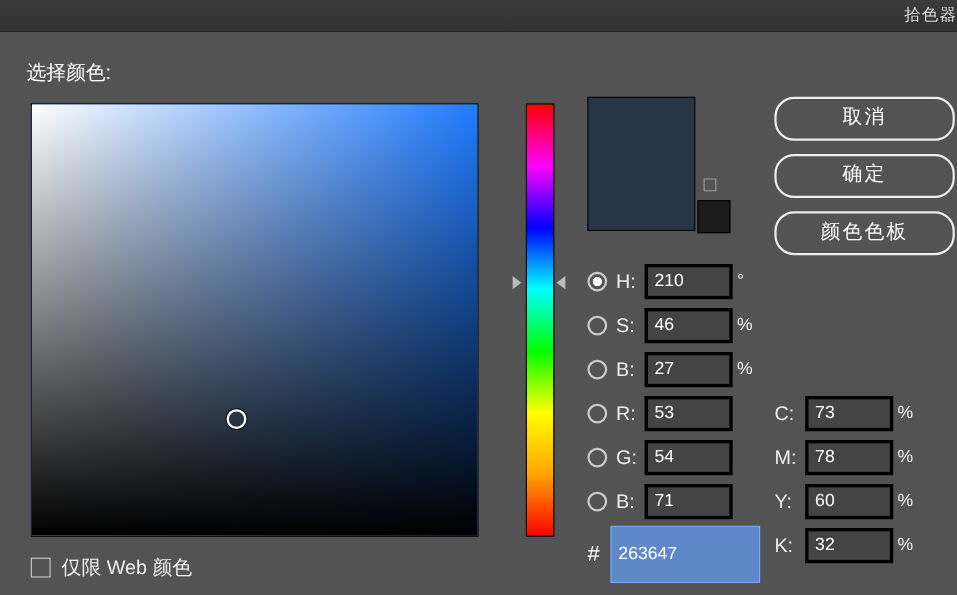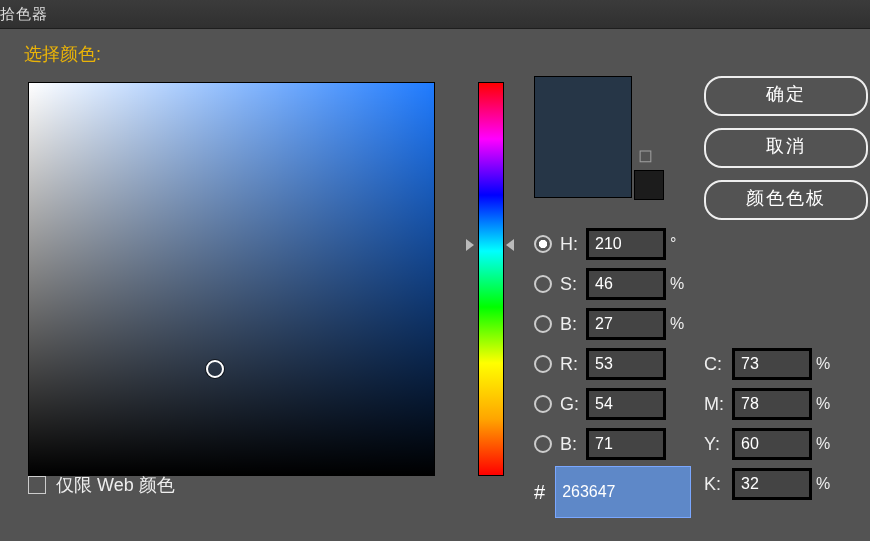--- a/index.html
+++ b/index.html
@@ -1,18 +1,18 @@
 <!DOCTYPE html>
 <html><head>
 <meta charset="utf-8">
 <style>
   html,body{margin:0;padding:0;width:870px;height:541px;background:#535353;font-family:"Helvetica Neue",Arial,sans-serif;font-size:16px;color:#fff;-webkit-font-smoothing:antialiased;overflow:hidden}
-  .titlebar{height:28px;background:linear-gradient(#3b3b3b,#303030);border-bottom:1px solid #1e1e1e;text-align:left;line-height:28px;font-size:15px;color:#ddd;letter-spacing:1px}
+  .titlebar{height:28px;background:linear-gradient(#3b3b3b,#303030);border-bottom:1px solid #1e1e1e;text-align:right;line-height:28px;font-size:15px;color:#ddd;letter-spacing:1px}
   .body{position:absolute;top:28px;left:0;right:0;bottom:0;padding:10px 24px 0 24px}
-  .label-select{font-size:18px;color:#eab308;margin-bottom:10px;margin-top:4px}
+  .label-select{font-size:18px;color:#ffffff;margin-bottom:10px;margin-top:16px}
   .workarea{position:relative;height:440px}
   
   .sv-field{position:absolute;left:4px;top:6px;width:405px;height:392px;border:1px solid #000;cursor:crosshair}
   .sv-base{position:absolute;inset:0;background:#1f7bff}
   .sv-white{position:absolute;inset:0;background:linear-gradient(to right,#fff,rgba(255,255,255,0))}
   .sv-black{position:absolute;inset:0;background:linear-gradient(to bottom,rgba(0,0,0,0),#000)}
   .sv-cursor{position:absolute;width:14px;height:14px;border:2px solid #fff;border-radius:50%;transform:translate(-50%,-50%);box-shadow:0 0 0 1px rgba(0,0,0,.6)}
   
   .hue-wrap{position:absolute;left:448px;top:6px;width:36px;height:392px}
   .hue-bar{position:absolute;left:6px;top:0;width:24px;height:100%;border:1px solid #000;cursor:ns-resize;
@@ -38,21 +38,21 @@
   .unit{width:24px;font-size:16px;color:#eee;padding-left:4px}
   .colR{position:absolute;left:680px;top:270px}
   .rowR{display:flex;align-items:center;height:36px;margin-bottom:4px}
   .rowR .rowlab{width:28px}
   
   .hexrow{position:absolute;left:510px;top:390px;display:flex;align-items:center}
   .hexhash{font-size:20px;color:#fff;margin-right:10px}
   .hexbox{width:122px;height:26px;background:#444;border:1px solid #7aa7ff;color:#fff;font-size:16px;padding:12px 6px;line-height:26px}
   .hexbox.sel{background:#5e88c8}
   
-  .webonly{position:absolute;left:4px;top:397px;display:flex;align-items:center;color:#eee;font-size:18px}
+  .webonly{position:absolute;left:4px;top:416px;display:flex;align-items:center;color:#eee;font-size:18px}
   .chk{width:16px;height:16px;border:1.5px solid #ccc;margin-right:10px;cursor:pointer}
 </style>
 </head>
 <body>
 
 <div class="titlebar">
   <span>拾色器</span>
 </div>
 
 <div class="body">
@@ -73,22 +73,22 @@
         <span class="tri-l"></span>
         <span class="tri-r"></span>
       </div>
     </div>
 
     <div class="preview-new" style="background: rgb(38, 54, 71);"></div>
     <span class="cube-ico">◻</span>
     <div class="preview-old" style="background: rgb(28, 28, 28);"></div>
 
     <div class="btns">
+      <div class="btn">取消</div>
       <div class="btn">确定</div>
-      <div class="btn">取消</div>
       <div class="btn">颜色色板</div>
     </div>
 
     <div class="cols">
       <div class="row">
         <span class="radio sel"></span>
         <span class="rowlab">H:</span>
         <span class="numbox">210</span>
         <span class="unit">°</span>
       </div>

